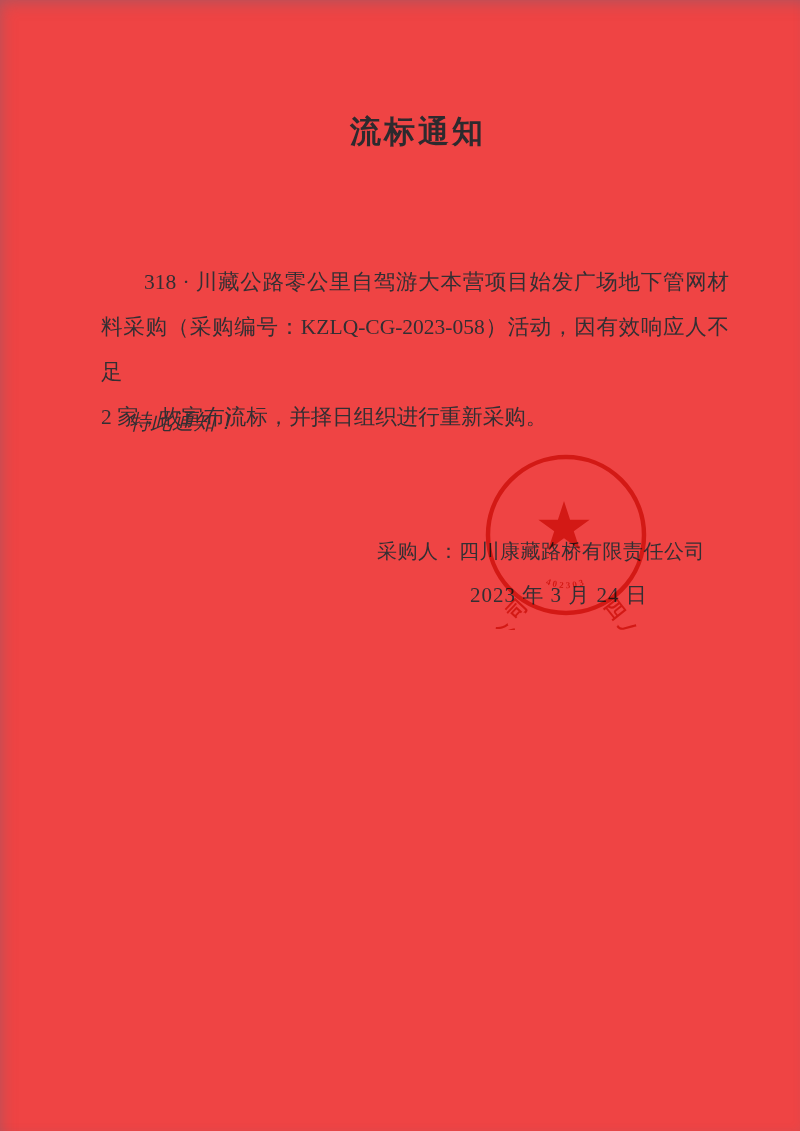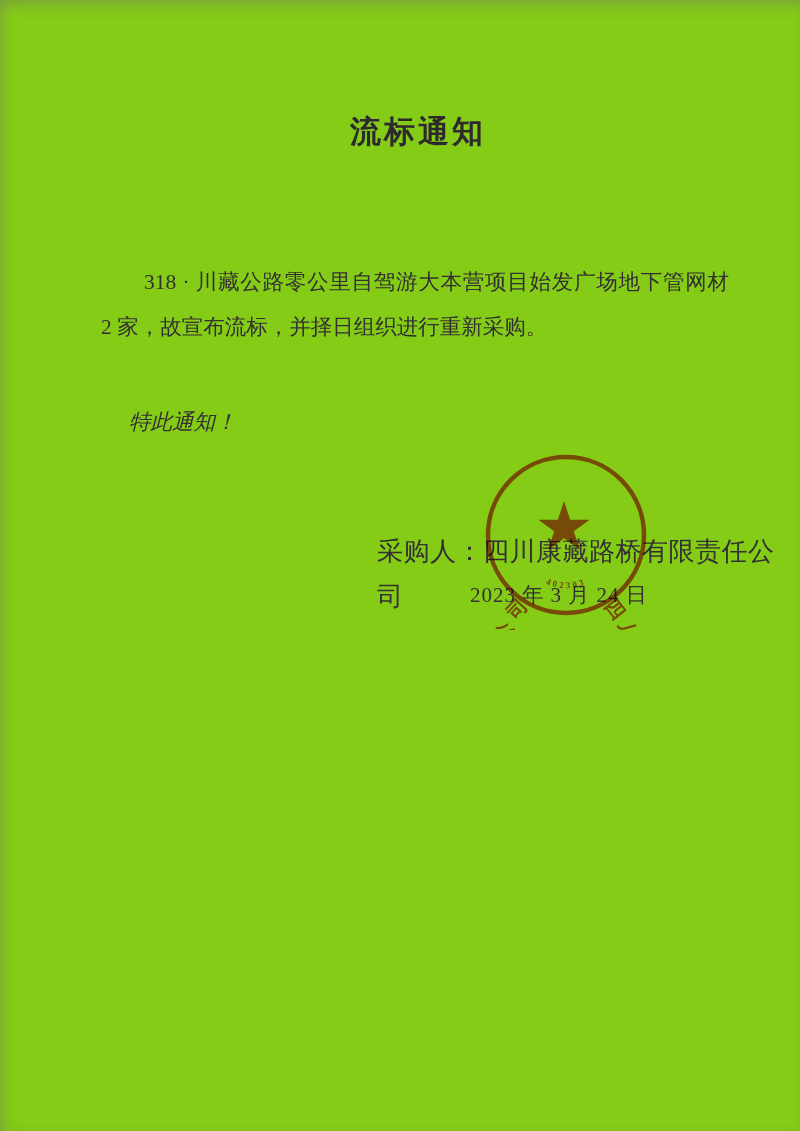--- a/index.html
+++ b/index.html
@@ -3,21 +3,21 @@
 <meta charset="utf-8">
 <style>
   html,body{margin:0;padding:0;}
   body{
     width:800px;height:1131px;overflow:hidden;
     background:#efeaef;
     font-family:"Liberation Serif","DejaVu Serif",serif;
   }
   .page{
     position:relative;width:800px;height:1131px;
-    background:#84cc16;
+    background:#ef4444;
     color:#332f33;
   }
   
   .page::before{
     content:"";position:absolute;inset:0;pointer-events:none;
     box-shadow:
       inset 10px 12px 16px -10px rgba(110,100,118,.5),
       inset -5px -6px 12px -10px rgba(110,100,118,.28);
   }
   .title{
@@ -36,21 +36,21 @@
   }
   .pline{text-align:justify;text-align-last:justify;}
   .pline-first{text-indent:43px;}
   .pline-last{text-align:right;text-align-last:left;}
   .closing{
     position:absolute;left:101px;top:400px;
     font-size:21.5px;line-height:45px;text-indent:28px;font-style:italic;
   }
   .signer{
     position:absolute;left:377px;top:529px;
-    font-size:26px;line-height:45px;letter-spacing:.5px;
+    font-size:20px;line-height:45px;letter-spacing:.5px;
   }
   .date{
     position:absolute;left:470px;top:573px;
     font-size:21px;line-height:45px;letter-spacing:1px;
   }
   .stamp{
     position:absolute;left:471px;top:440px;
     mix-blend-mode:multiply;opacity:.88;
     pointer-events:none;
   }
@@ -59,20 +59,21 @@
 </head>
 <body>
 
 <div class="page">
 
   <h1 class="title">流标通知</h1>
 
 
   <div class="paragraph">
     <div class="pline pline-first">318 · 川藏公路零公里自驾游大本营项目始发广场地下管网材</div>
+    <div class="pline">料采购（采购编号：KZLQ-CG-2023-058）活动，因有效响应人不足</div>
     <div class="pline pline-last">2 家，故宣布流标，并择日组织进行重新采购。</div>
   </div>
 
   <div class="closing">特此通知！</div>
 
   <div class="signer"><span>采购人：</span><span>四川康藏路桥有限责任公司</span></div>
 
   <div class="date">2023 年 3 月 24 日</div>
 
   <svg class="stamp" width="190" height="190" viewBox="0 0 190 190" aria-hidden="true">

